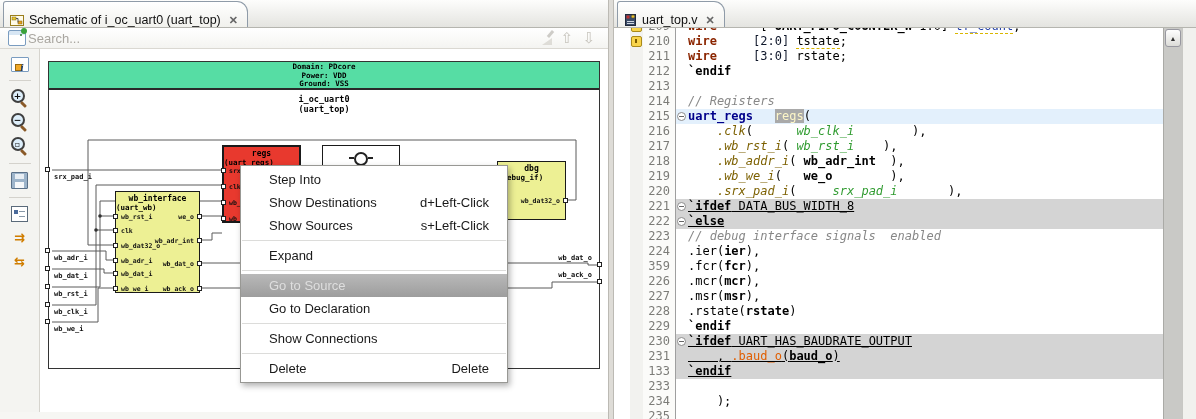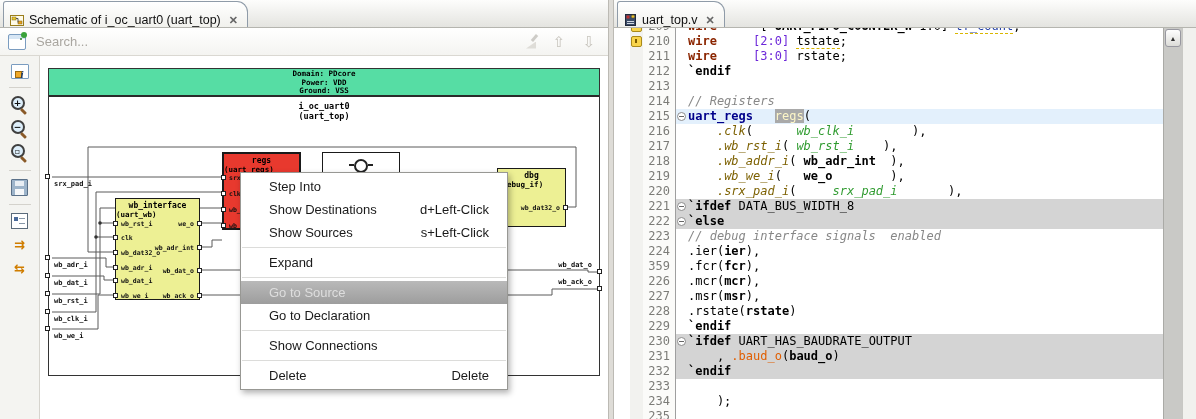--- a/index.html
+++ b/index.html
@@ -9,21 +9,21 @@
   .panel-right{left:613px;width:583px;border-left:1px solid #bcbab4;}
 
   
   .tabbar{height:28px;background:linear-gradient(#fdfdfc,#e4e4e0);border-bottom:1px solid #b5b5af;display:flex;align-items:flex-end;padding-left:3px;box-sizing:border-box;}
   .tab{height:25px;display:flex;align-items:flex-end;gap:5px;padding:0 9px 0 6px;background:linear-gradient(#ffffff,#f1f1ed);border:1px solid #8f9ba8;border-bottom:none;border-radius:3px 11px 0 0;font-size:12.5px;color:#101010;white-space:nowrap;}
   .tclose{color:#666;font-size:11px;font-weight:bold;margin-left:3px;cursor:default;}
 
   .ticon{display:inline-block;line-height:0;}
 
   
-  .toolrow{height:28px;background:linear-gradient(#ffffff,#f4f4f1);border-bottom:1px solid #dad8d2;display:flex;align-items:center;padding:0 8px;box-sizing:border-box;gap:8px;}
+  .toolrow{height:21px;background:linear-gradient(#ffffff,#f4f4f1);border-bottom:1px solid #dad8d2;display:flex;align-items:center;padding:0 8px;box-sizing:border-box;}
   .search{flex:1;border:none;outline:none;background:transparent;font-size:13px;color:#333;font-family:"Liberation Sans",sans-serif;}
   .search::placeholder{color:#a9a6a0;}
   .nav-arrow{font-family:"DejaVu Sans",sans-serif;font-size:15px;color:#c7c4bd;width:22px;text-align:center;}
 
   .ic-window-pin{width:16px;height:14px;border:1px solid #7a9cc0;background:linear-gradient(#d7e6f4 0 4px,#fff 4px);border-radius:2px;position:relative;flex:none;}
   .ic-window-pin::after{content:"";position:absolute;right:-2px;top:-3px;width:6px;height:6px;border-radius:50%;background:#3aa23a;box-shadow:-3px 4px 0 -2px #2a7a2a;}
   .ic-broom{width:16px;height:16px;position:relative;opacity:.6;}
   .ic-broom::before{content:"";position:absolute;left:9px;top:0;width:3px;height:8px;background:#b0ada6;transform:rotate(40deg);}
   .ic-broom::after{content:"";position:absolute;left:2px;top:8px;width:10px;height:7px;background:#cfccc5;clip-path:polygon(0 100%,100% 0,100% 100%);}
 
@@ -78,34 +78,34 @@
   
   .editor{position:relative;height:391px;background:#fff;overflow:hidden;}
   .codelines{position:absolute;left:0;right:34px;top:-9px;}
   .cl{display:flex;height:15px;line-height:15px;font:12px "DejaVu Sans Mono",monospace;white-space:pre;padding-left:16px;}
   .gmark{width:13px;background:#f2f2ef;flex:none;display:flex;align-items:center;justify-content:center;}
   .gnum{width:32px;flex:none;text-align:right;padding-right:5px;color:#7c7c78;background:#fbfbf9;box-sizing:border-box;}
   .lright{flex:1;display:flex;border-left:1px solid #9f9f9f;}
   .gfold{width:12px;flex:none;position:relative;}
   .ct{flex:1;}
   .row-blue{background:#e3f0fc;}
-  .row-gray{background:#d4d4d4;}
+  .row-gray{background:#d4d4d4;text-decoration:underline;}
   .mk-warning{width:9px;height:9px;background:#f8d44c;border:1px solid #a98a1a;border-radius:2px;position:relative;}
   .mk-warning::after{content:"";position:absolute;left:3px;top:2px;width:2px;height:4px;background:#7a5a00;}
   .foldmark{position:absolute;left:1px;top:3px;width:9px;height:9px;border:1px solid #8c8c8c;border-radius:50%;background:#fff;box-sizing:border-box;}
   .foldmark::after{content:"";position:absolute;left:1px;right:1px;top:3px;border-top:1px solid #666;}
 
   .tk-kw{color:#8b2500;font-weight:bold;}
   .tk-dir{color:#000;font-weight:bold;}
   .tk-cm{color:#878787;font-style:italic;}
   .tk-mod{color:#00008b;font-weight:bold;}
   .tk-pt{color:#7c6000;font-style:italic;}
   .tk-sig{color:#2f9b2f;font-style:italic;}
   .tk-sb{color:#000;font-weight:bold;}
-  .tk-num{color:#6d28d9;}
+  .tk-num{color:#0f172a;}
   .tk-or{color:#e05e00;}
   .tk-pl{color:#000;}
   .tk-sq{color:#000;border-bottom:1px dashed #d9b600;}
   .tk-lk{color:#1f3ca6;border-bottom:1px dashed #d9b600;}
   .tk-sel{background:#a9a9a9;color:#fdf6c8;}
 
   .vscroll{position:absolute;top:0;bottom:0;right:15px;width:19px;background:#c9c9c6;border-left:1px solid #aaaaa6;box-sizing:border-box;}
   .sbtn{position:absolute;top:1px;left:1px;right:1px;height:16px;background:linear-gradient(#fefefe,#dcdcd8);border:1px solid #9898a0;border-radius:3px;display:flex;align-items:center;justify-content:center;font-size:7px;color:#333;}
   .overview{position:absolute;top:0;bottom:0;right:0;width:15px;background:#f1f1ee;border-left:1px solid #c8c8c4;box-sizing:border-box;}
 </style>
@@ -320,21 +320,21 @@
           <div class="cl"><span class="gmark"></span><span class="gnum">222</span><div class="lright row-gray"><span class="gfold"><span class="foldmark"></span></span><span class="ct"><span class="tk-dir">`else</span></span></div></div>
           <div class="cl"><span class="gmark"></span><span class="gnum">223</span><div class="lright"><span class="gfold"></span><span class="ct"><span class="tk-cm">// debug interface signals  enabled</span></span></div></div>
           <div class="cl"><span class="gmark"></span><span class="gnum">224</span><div class="lright"><span class="gfold"></span><span class="ct"><span class="tk-pl">.ier(</span><span class="tk-sb">ier</span><span class="tk-pl">),</span></span></div></div>
           <div class="cl"><span class="gmark"></span><span class="gnum">359</span><div class="lright"><span class="gfold"></span><span class="ct"><span class="tk-pl">.fcr(</span><span class="tk-sb">fcr</span><span class="tk-pl">),</span></span></div></div>
           <div class="cl"><span class="gmark"></span><span class="gnum">226</span><div class="lright"><span class="gfold"></span><span class="ct"><span class="tk-pl">.mcr(</span><span class="tk-sb">mcr</span><span class="tk-pl">),</span></span></div></div>
           <div class="cl"><span class="gmark"></span><span class="gnum">227</span><div class="lright"><span class="gfold"></span><span class="ct"><span class="tk-pl">.msr(</span><span class="tk-sb">msr</span><span class="tk-pl">),</span></span></div></div>
           <div class="cl"><span class="gmark"></span><span class="gnum">228</span><div class="lright"><span class="gfold"></span><span class="ct"><span class="tk-pl">.rstate(</span><span class="tk-sb">rstate</span><span class="tk-pl">)</span></span></div></div>
           <div class="cl"><span class="gmark"></span><span class="gnum">229</span><div class="lright"><span class="gfold"></span><span class="ct"><span class="tk-dir">`endif</span></span></div></div>
           <div class="cl"><span class="gmark"></span><span class="gnum">230</span><div class="lright row-gray"><span class="gfold"><span class="foldmark"></span></span><span class="ct"><span class="tk-dir">`ifdef</span><span class="tk-pl"> UART_HAS_BAUDRATE_OUTPUT</span></span></div></div>
           <div class="cl"><span class="gmark"></span><span class="gnum">231</span><div class="lright row-gray"><span class="gfold"></span><span class="ct"><span class="tk-pl">    , </span><span class="tk-or">.baud_o</span><span class="tk-pl">(</span><span class="tk-sb">baud_o</span><span class="tk-pl">)</span></span></div></div>
-          <div class="cl"><span class="gmark"></span><span class="gnum">232</span><div class="lright row-gray"><span class="gfold"></span><span class="ct"><span class="tk-dir">`endif</span></span></div></div>
+          <div class="cl"><span class="gmark"></span><span class="gnum">133</span><div class="lright row-gray"><span class="gfold"></span><span class="ct"><span class="tk-dir">`endif</span></span></div></div>
           <div class="cl"><span class="gmark"></span><span class="gnum">233</span><div class="lright"><span class="gfold"></span><span class="ct"></span></div></div>
           <div class="cl"><span class="gmark"></span><span class="gnum">234</span><div class="lright"><span class="gfold"></span><span class="ct"><span class="tk-pl">    );</span></span></div></div>
           <div class="cl"><span class="gmark"></span><span class="gnum">235</span><div class="lright"><span class="gfold"></span><span class="ct"></span></div></div>
         </div>
       <div class="vscroll">
         <div class="sbtn">▲</div>
       </div>
       <div class="overview"></div>
     </div>
   </div>

